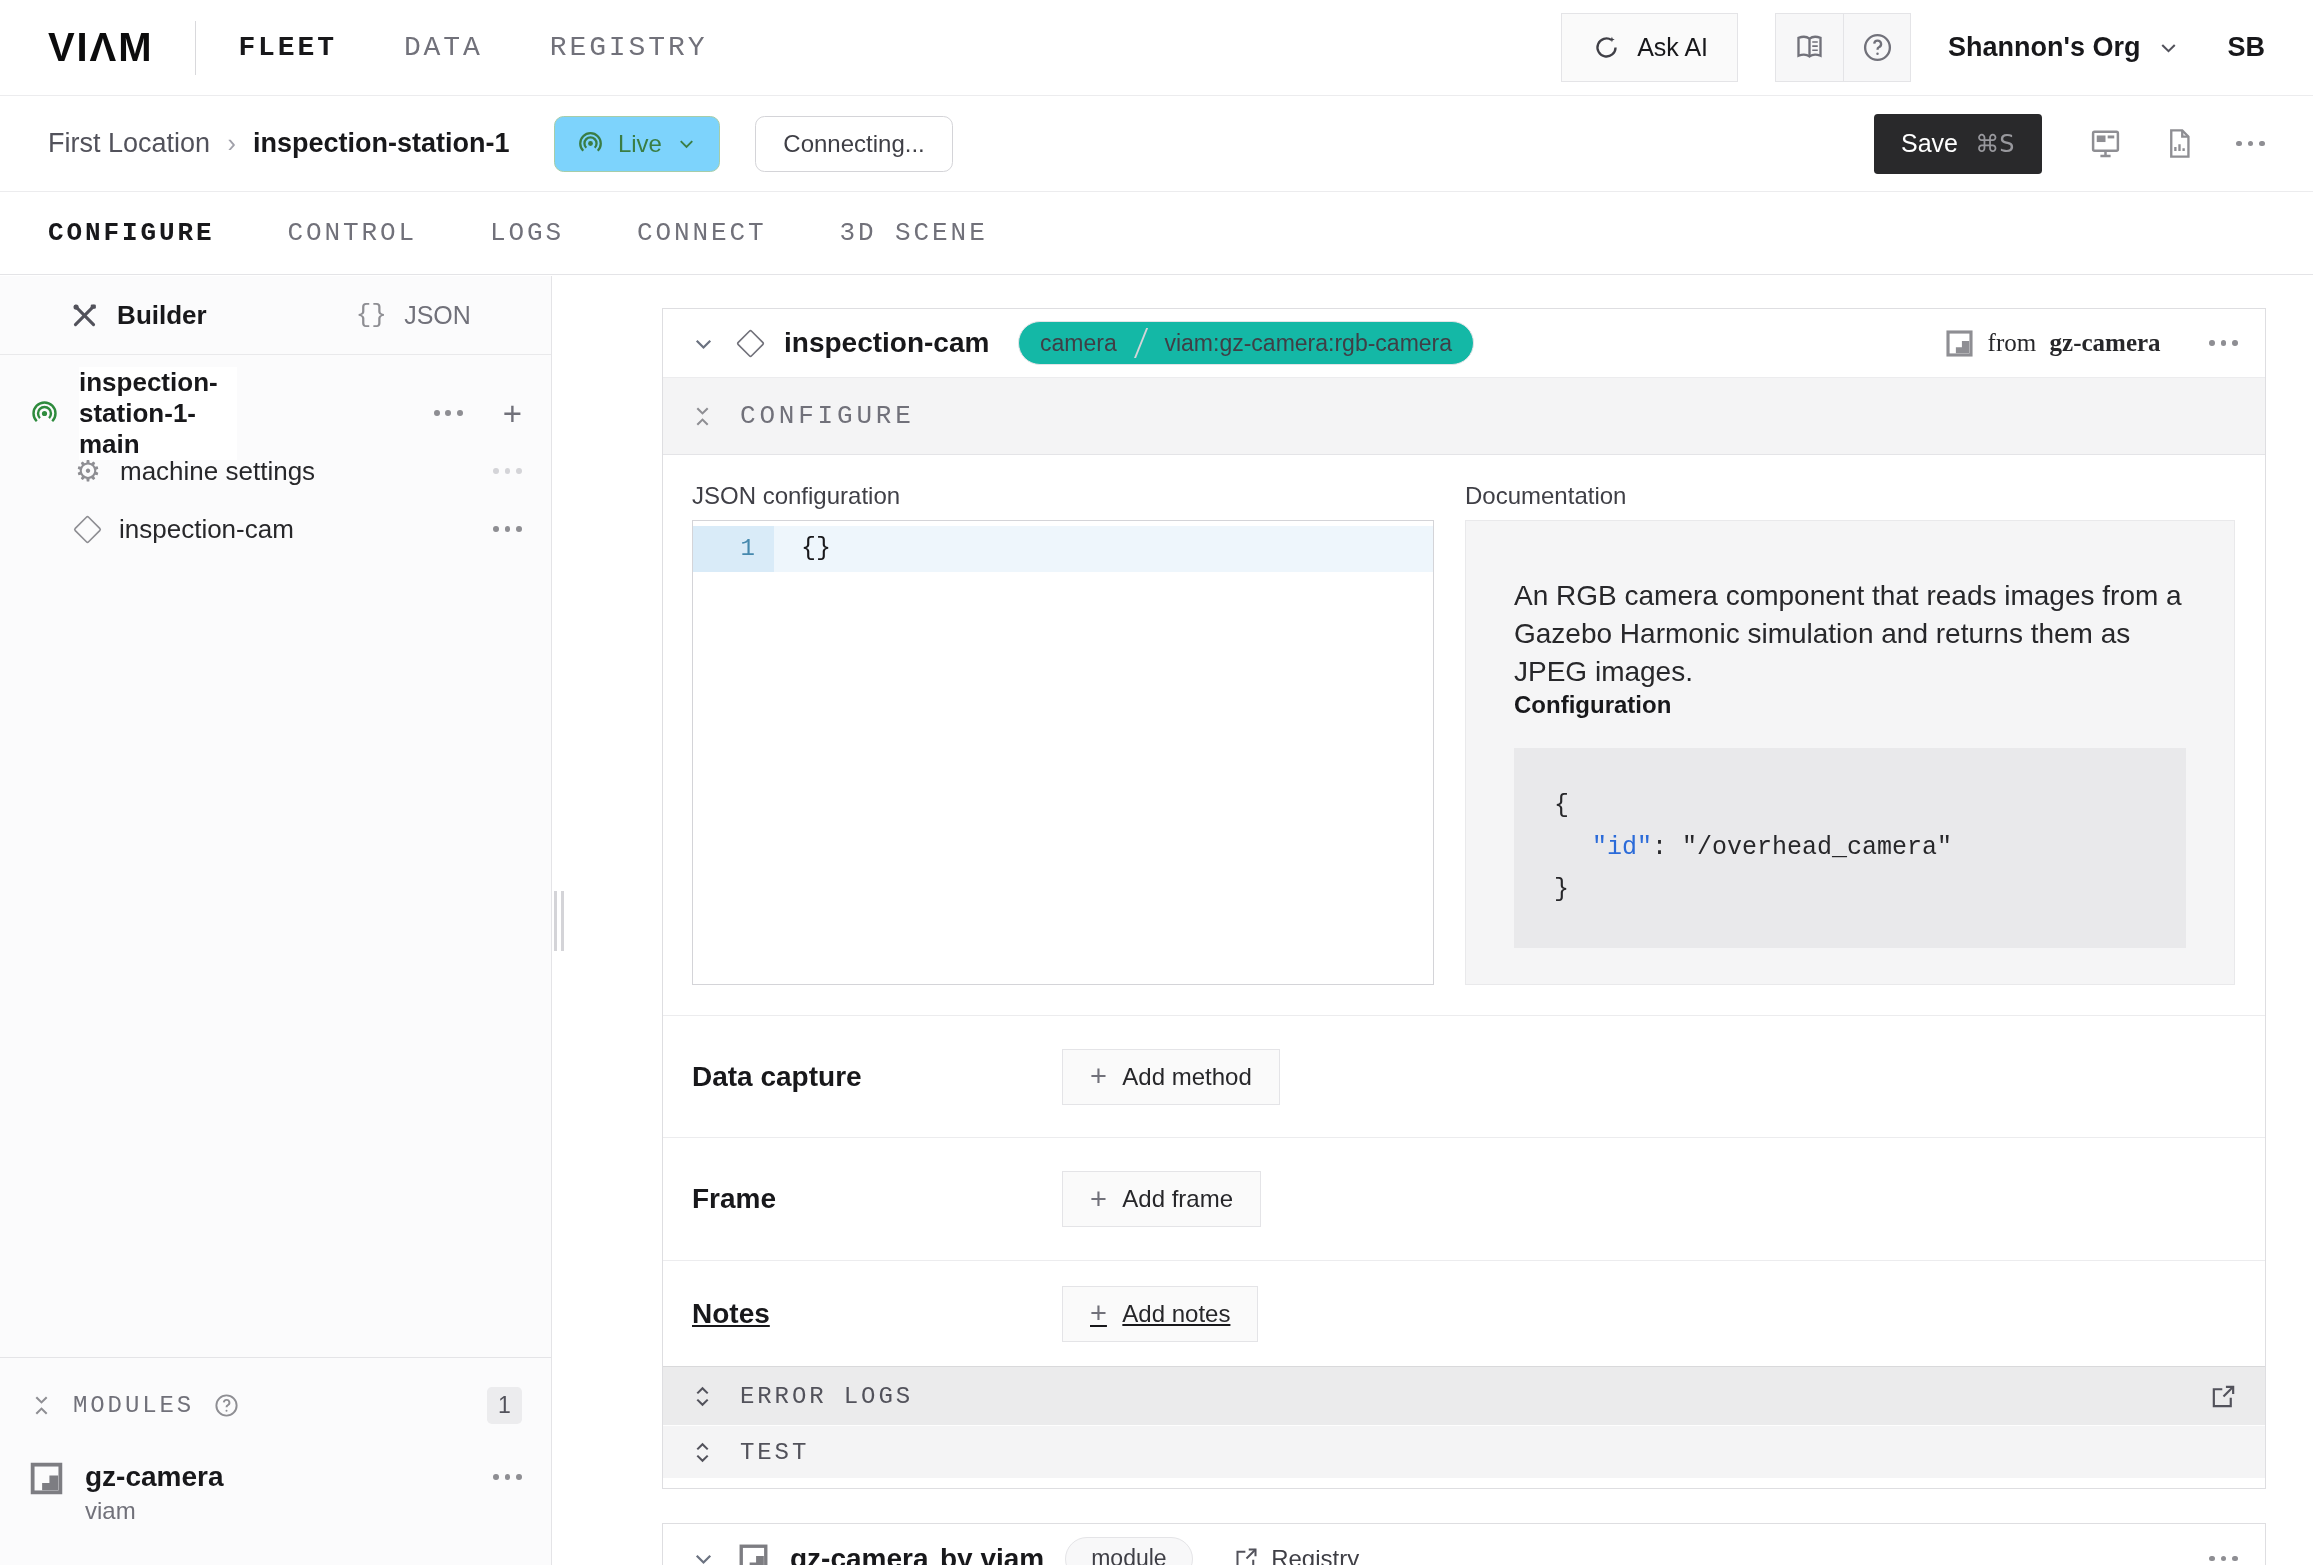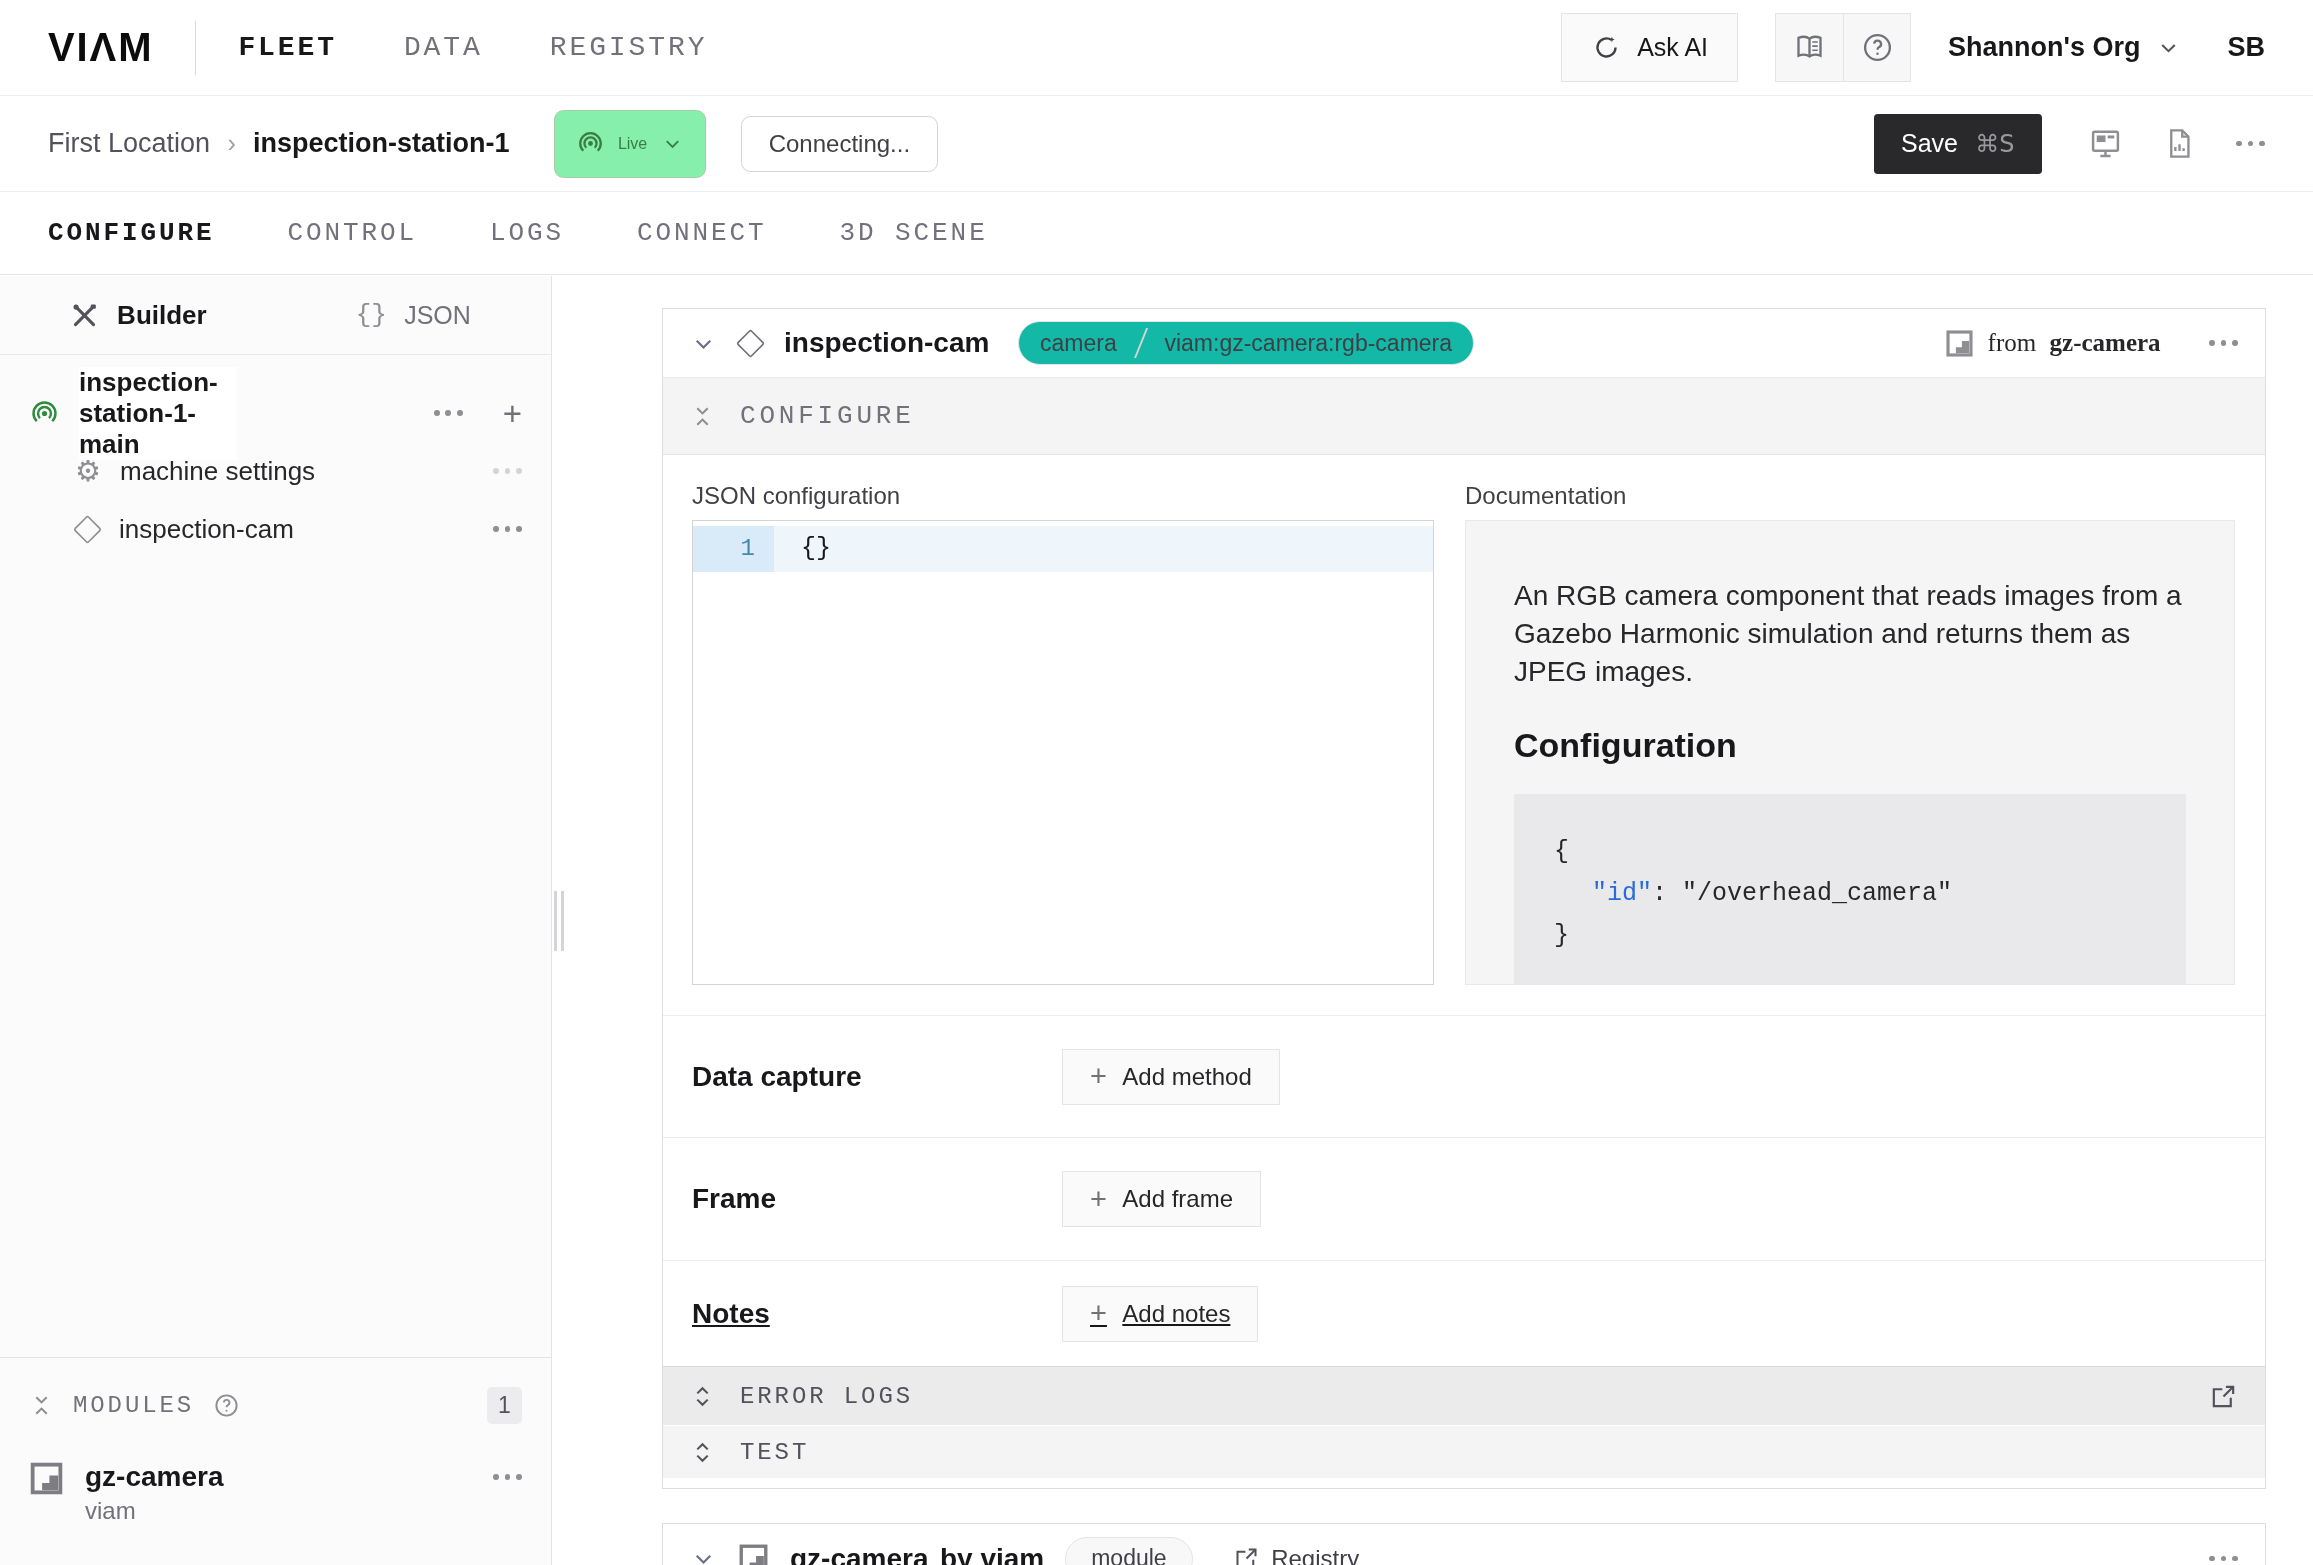--- a/index.html
+++ b/index.html
@@ -29,23 +29,23 @@
   .icon-cell + .icon-cell { border-left:1px solid #e4e4e7; }
   .org { display:flex; align-items:center; gap:15.4px; font-size:27px; font-weight:bold; cursor:pointer; }
   .avatar { font-size:27px; font-weight:bold; margin-left:9.6px; cursor:pointer; }
 
   
   .machinebar { position:absolute; left:0; top:96px; width:2313px; height:96px;
     display:flex; align-items:center; padding:0 48px; border-bottom:1px solid #ececee; background:#fff;text-align:center; }
   .crumb { font-size:27px; color:#52525b; cursor:pointer; }
   .crumb-sep { color:#a1a1aa; font-size:25px; margin:0 17.3px; }
   .machine-name { font-size:27px; font-weight:bold; color:#18181b; }
-  .live-pill { margin-left:44px; display:flex; align-items:center; gap:13.4px; height:68px;
-    padding:0 21px; border-radius:9.6px; background:#86efac; border:1px solid #a6cda9;
-    color:#3a7d44; font-size:16px; cursor:pointer; }
+  .live-pill { margin-left:44px; display:flex; align-items:center; gap:13.4px; height:56px;
+    padding:0 21px; border-radius:9.6px; background:#7dd3fc; border:1px solid #a6cda9;
+    color:#3a7d44; font-size:24px; cursor:pointer; }
   .connecting-btn { margin-left:35px; height:56px; padding:0 27px; border-radius:9.6px;
     border:1px solid #d4d4d8; background:#fff; font-size:24px; color:#3f3f46;
     display:flex; align-items:center; cursor:pointer; }
   .machinebar-right { margin-left:auto; display:flex; align-items:center; gap:35px; }
   .unsaved-box { display:flex; align-items:center; gap:13.4px; height:60px; padding:0 23px;
     background:#e9f1fc; border:1px solid #bed4f4; border-left:4.8px solid #2563eb;
     font-size:24px; color:#2563eb; }
   .unsaved-box .discard { font-weight:bold; cursor:pointer; }
   .save-btn { display:flex; align-items:center; gap:17.3px; height:60px; padding:0 27px;
     background:#29292b; border-radius:3.8px; cursor:pointer; }
@@ -124,21 +124,21 @@
     border:1px solid #d4d4d8; background:#fff; overflow:hidden; }
   .editor-line { display:flex; height:46px; margin-top:4.8px; }
   .gutter { width:81px; background:#d9ebf8; color:#4689ae; font-size:24px;
     display:flex; align-items:center; justify-content:flex-end; padding-right:19px; }
   .codecell { flex:1; background:#eef6fc; display:flex; align-items:center;
     padding-left:27px; font-size:25px; color:#18181b; }
 
   .doc-panel { position:absolute; left:802px; top:65px; width:770px; height:465px;
     background:#f5f5f6; border:1px solid #e9e9eb; overflow:hidden; padding:56px 48px 0 48px; }
   .doc-para { font-size:28px; line-height:38px; color:#27272a; }
-  .doc-h1 { font-size:34px; font-weight:bold; color:#18181b; margin-top:35px; }
+  .doc-h1 { font-size:24px; font-weight:bold; color:#18181b; }
   .doc-code { margin-top:29px; background:#e9e9eb; padding:37px 40px; font-size:25px;
     line-height:42px; color:#27272a; }
   .doc-code .k { color:#2b6bd9; }
 
   .cfg-row { border-top:1px solid #ececee; height:122px; display:flex; align-items:center; padding:0 29px; }
   .cfg-row-label { width:370px; font-size:28px; font-weight:bold; color:#18181b; }
   .add-btn { display:flex; align-items:center; gap:15.4px; height:56px; padding:0 27px;
     background:#fafafa; border:1px solid #e4e4e7; font-size:24px; color:#27272a; cursor:pointer; }
   .add-btn .plus { color:#71717a; font-size:29px; font-weight:300; line-height:1; }
 

